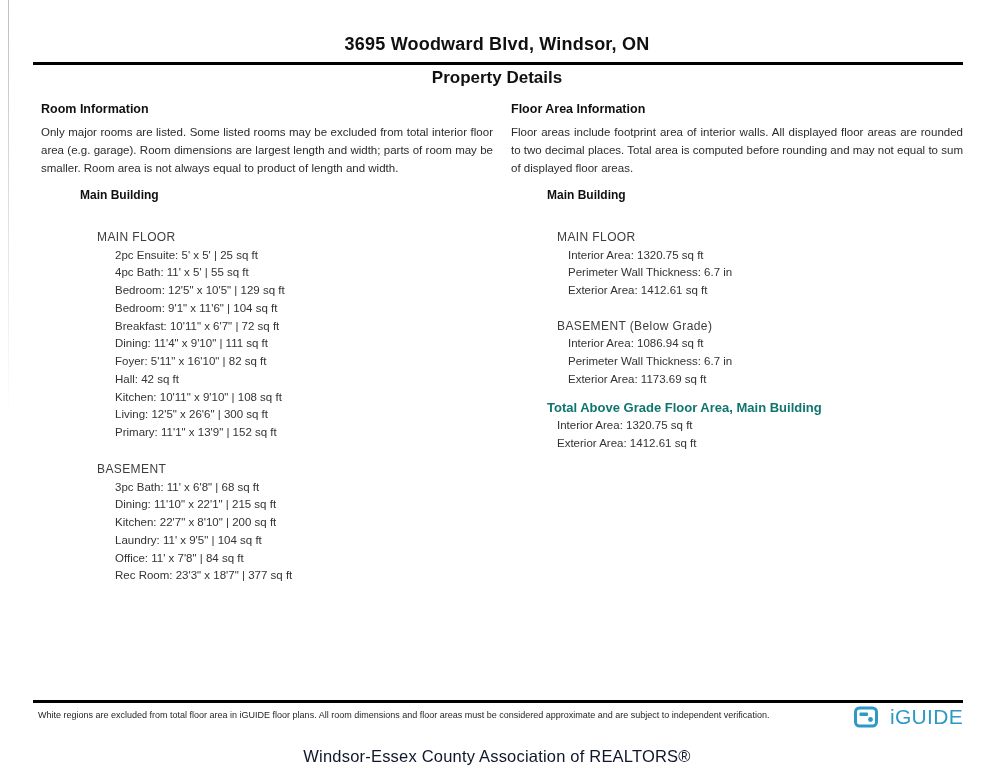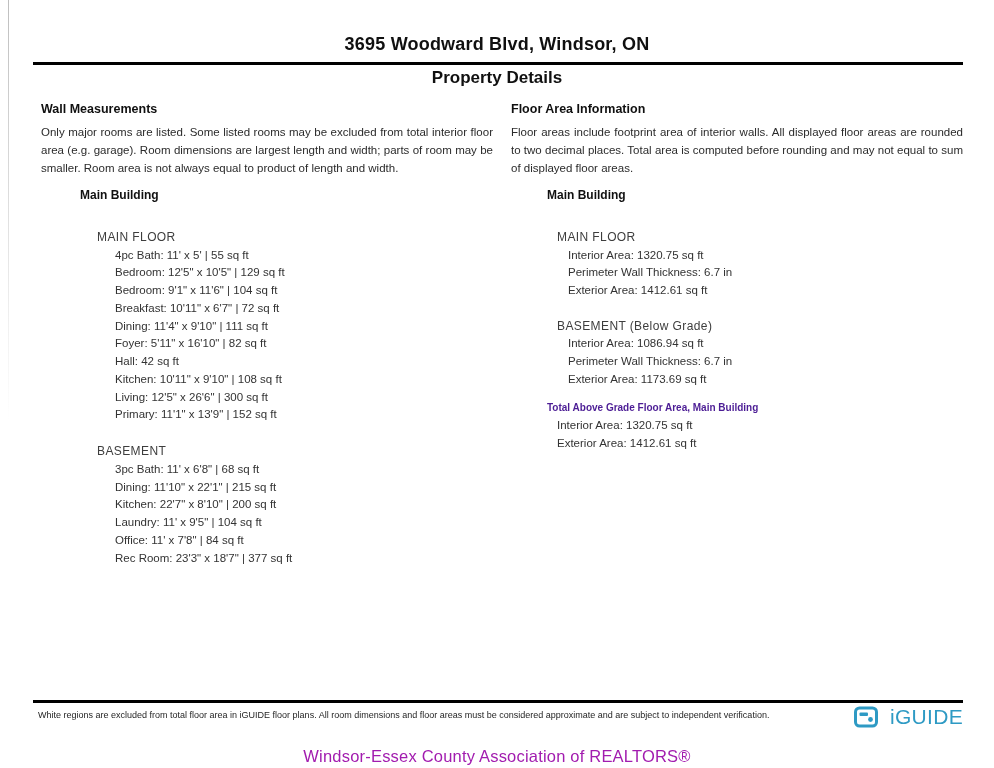--- a/index.html
+++ b/index.html
@@ -92,24 +92,24 @@
     font-size: 11.5px;
     line-height: 17.75px;
     color: #333333;
     white-space: nowrap;
   }
   .building.left  .lines { padding-left: 35px; }
   .building.right .lines { padding-left: 21px; }
 
   .total-block { position: absolute; top: 399px; left: 547px; }
   .total-heading {
-    font-size: 10px;
-    font-weight: bold;
-    line-height: 17.75px;
-    color: #4c1d95;
+    font-size: 13px;
+    font-weight: bold;
+    line-height: 17.75px;
+    color: #0f766e;
   }
   .total-block .lines { padding-left: 10px; }
 
   .footer-disclaimer {
     position: absolute;
     top: 710px; left: 38px;
     font-size: 9px;
     color: #1f1f1f;
     white-space: nowrap;
   }
@@ -124,50 +124,51 @@
     font-size: 21px;
     font-weight: 500;
     color: #2E9AC4;
     letter-spacing: 0.3px;
   }
   .watermark {
     position: absolute;
     top: 747px; left: 0; right: 0;
     text-align: center;
     font-size: 16.5px;
-    color: #a21caf;
+    color: #0f172a;
     letter-spacing: 0.2px;
   }
 </style>
 </head>
 <body>
 
 <div class="page">
 
   <div class="edge-line"></div>
 
   <div class="page-title">3695 Woodward Blvd, Windsor, ON</div>
   <div class="rule rule-top"></div>
   <div class="page-subtitle">Property Details</div>
 
   <div class="intro left">
-    <h2>Wall Measurements</h2>
+    <h2>Room Information</h2>
     <p>Only major rooms are listed. Some listed rooms may be excluded from total interior floor area (e.g. garage). Room dimensions are largest length and width; parts of room may be smaller. Room area is not always equal to product of length and width.</p>
   </div>
 
   <div class="intro right">
     <h2>Floor Area Information</h2>
     <p>Floor areas include footprint area of interior walls. All displayed floor areas are rounded to two decimal places. Total area is computed before rounding and may not equal to sum of displayed floor areas.</p>
   </div>
 
   <div class="building left">
     <div class="b-name">Main Building</div>
     <div class="f-name">MAIN FLOOR</div>
     <div class="lines">
 
+    <div class="line">2pc Ensuite: 5' x 5' | 25 sq ft</div>
         <div class="line">4pc Bath: 11' x 5' | 55 sq ft</div>
         <div class="line">Bedroom: 12'5" x 10'5" | 129 sq ft</div>
         <div class="line">Bedroom: 9'1" x 11'6" | 104 sq ft</div>
         <div class="line">Breakfast: 10'11" x 6'7" | 72 sq ft</div>
         <div class="line">Dining: 11'4" x 9'10" | 111 sq ft</div>
         <div class="line">Foyer: 5'11" x 16'10" | 82 sq ft</div>
         <div class="line">Hall: 42 sq ft</div>
         <div class="line">Kitchen: 10'11" x 9'10" | 108 sq ft</div>
         <div class="line">Living: 12'5" x 26'6" | 300 sq ft</div>
         <div class="line">Primary: 11'1" x 13'9" | 152 sq ft</div>

